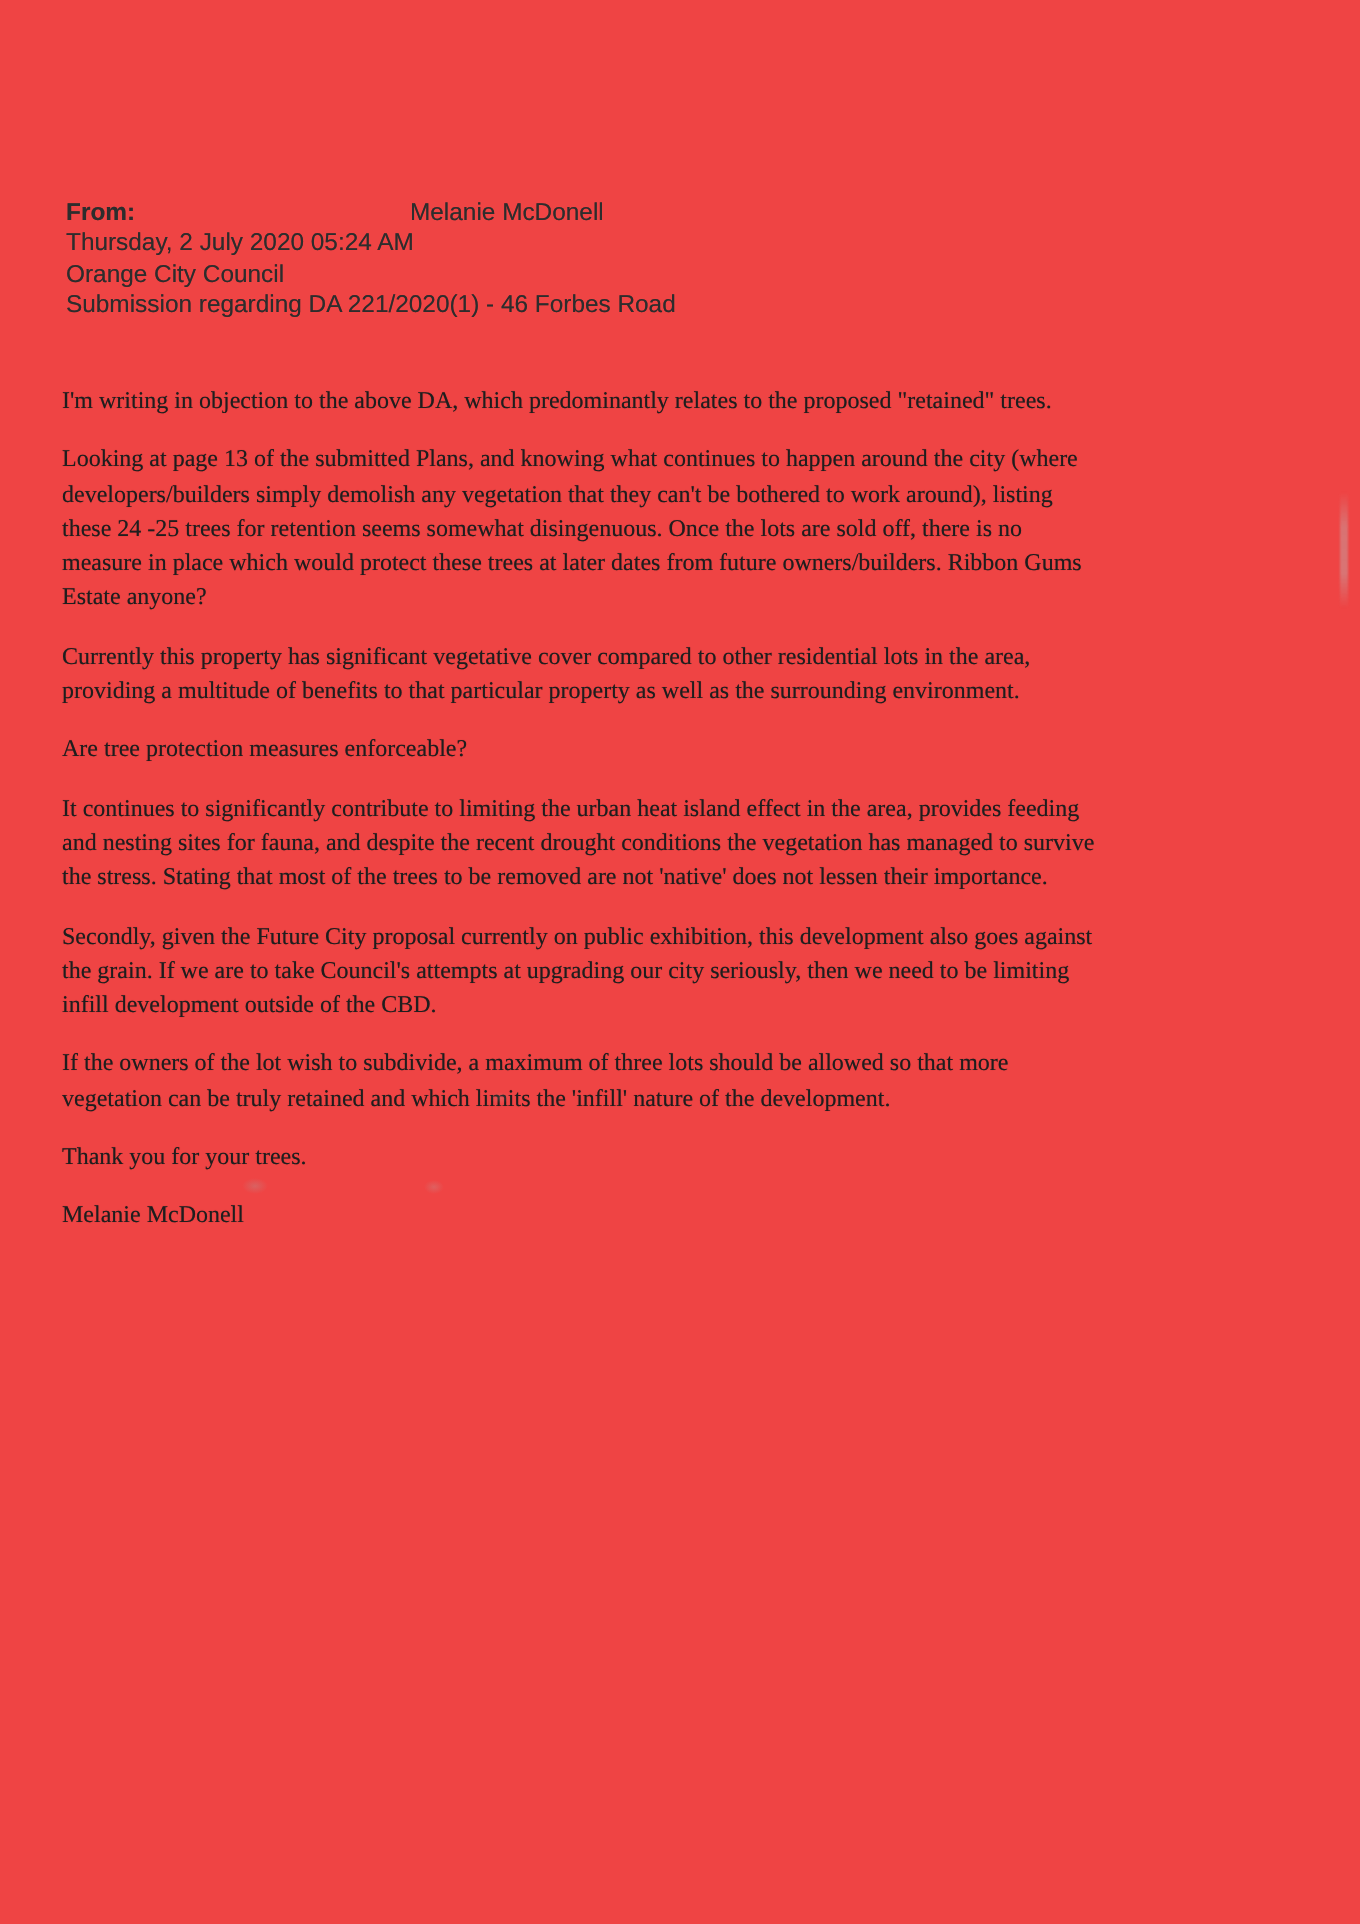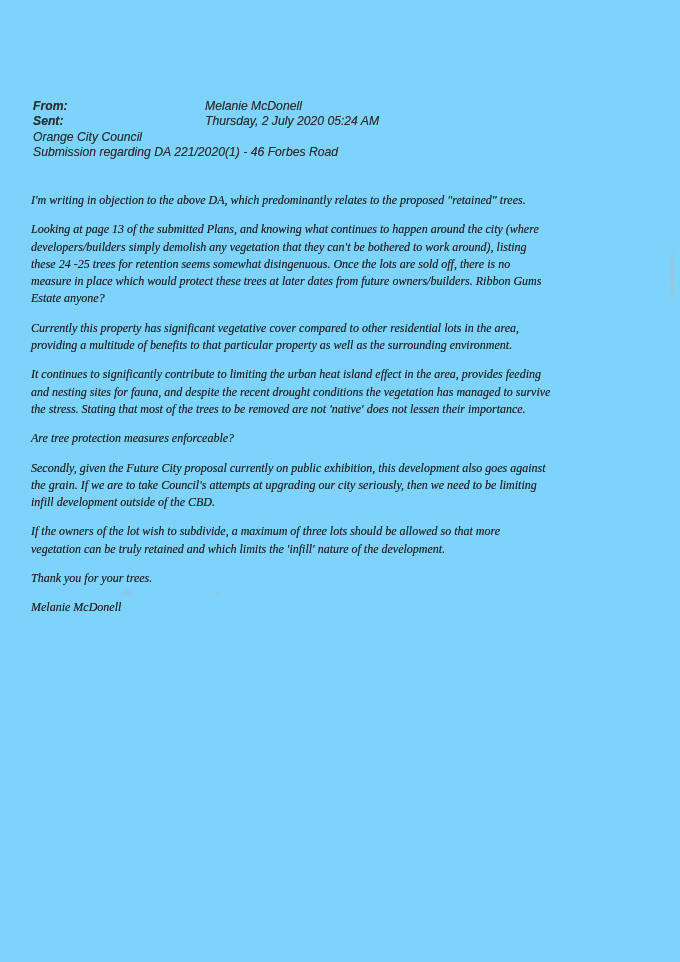--- a/index.html
+++ b/index.html
@@ -1,22 +1,21 @@
 <!DOCTYPE html>
 <html><head>
 <meta charset="utf-8">
 <style>
   html, body { margin: 0; padding: 0; background: #ffffff; }
   .page {
     position: relative;
     width: 680px;
     height: 962px;
-    background: #7dd3fc;
+    background: #ef4444;
     overflow: hidden;
-    font-style: italic;
   }
   
   .email-header {
     position: absolute;
     left: 33px;
     top: 99px;
   }
   .hrow {
     display: flex;
     line-height: 15.4px;
@@ -67,36 +66,35 @@
 </head>
 <body>
 
 <div class="page">
   <div class="email-header">
       <div class="hrow">
         <span class="hlabel">From:</span>
         <span class="hvalue">Melanie McDonell</span>
       </div>
       <div class="hrow">
-        <span class="hlabel">Sent:</span>
         <span class="hvalue">Thursday, 2 July 2020 05:24 AM</span>
       </div>
       <div class="hrow">
         <span class="hvalue">Orange City Council</span>
       </div>
       <div class="hrow">
         <span class="hvalue">Submission regarding DA 221/2020(1) - 46 Forbes Road</span>
       </div>
     </div>
   <div class="email-body">
       <p>I'm writing in objection to the above DA, which predominantly relates to the proposed "retained" trees.</p>
       <p>Looking at page 13 of the submitted Plans, and knowing what continues to happen around the city (where<br>developers/builders simply demolish any vegetation that they can't be bothered to work around), listing<br>these 24 -25 trees for retention seems somewhat disingenuous. Once the lots are sold off, there is no<br>measure in place which would protect these trees at later dates from future owners/builders. Ribbon Gums<br>Estate anyone?</p>
       <p>Currently this property has significant vegetative cover compared to other residential lots in the area,<br>providing a multitude of benefits to that particular property as well as the surrounding environment.</p>
+      <p>Are tree protection measures enforceable?</p>
       <p>It continues to significantly contribute to limiting the urban heat island effect in the area, provides feeding<br>and nesting sites for fauna, and despite the recent drought conditions the vegetation has managed to survive<br>the stress. Stating that most of the trees to be removed are not 'native' does not lessen their importance.</p>
-      <p>Are tree protection measures enforceable?</p>
       <p>Secondly, given the Future City proposal currently on public exhibition, this development also goes against<br>the grain. If we are to take Council's attempts at upgrading our city seriously, then we need to be limiting<br>infill development outside of the CBD.</p>
       <p>If the owners of the lot wish to subdivide, a maximum of three lots should be allowed so that more<br>vegetation can be truly retained and which limits the 'infill' nature of the development.</p>
       <p>Thank you for your trees.</p>
       <p>Melanie McDonell</p>
     </div>
   <div class="artifact streak-right"></div>
   <div class="artifact smudge-a"></div>
   <div class="artifact smudge-b"></div>
   <div class="artifact smudge-c"></div>
 </div>

